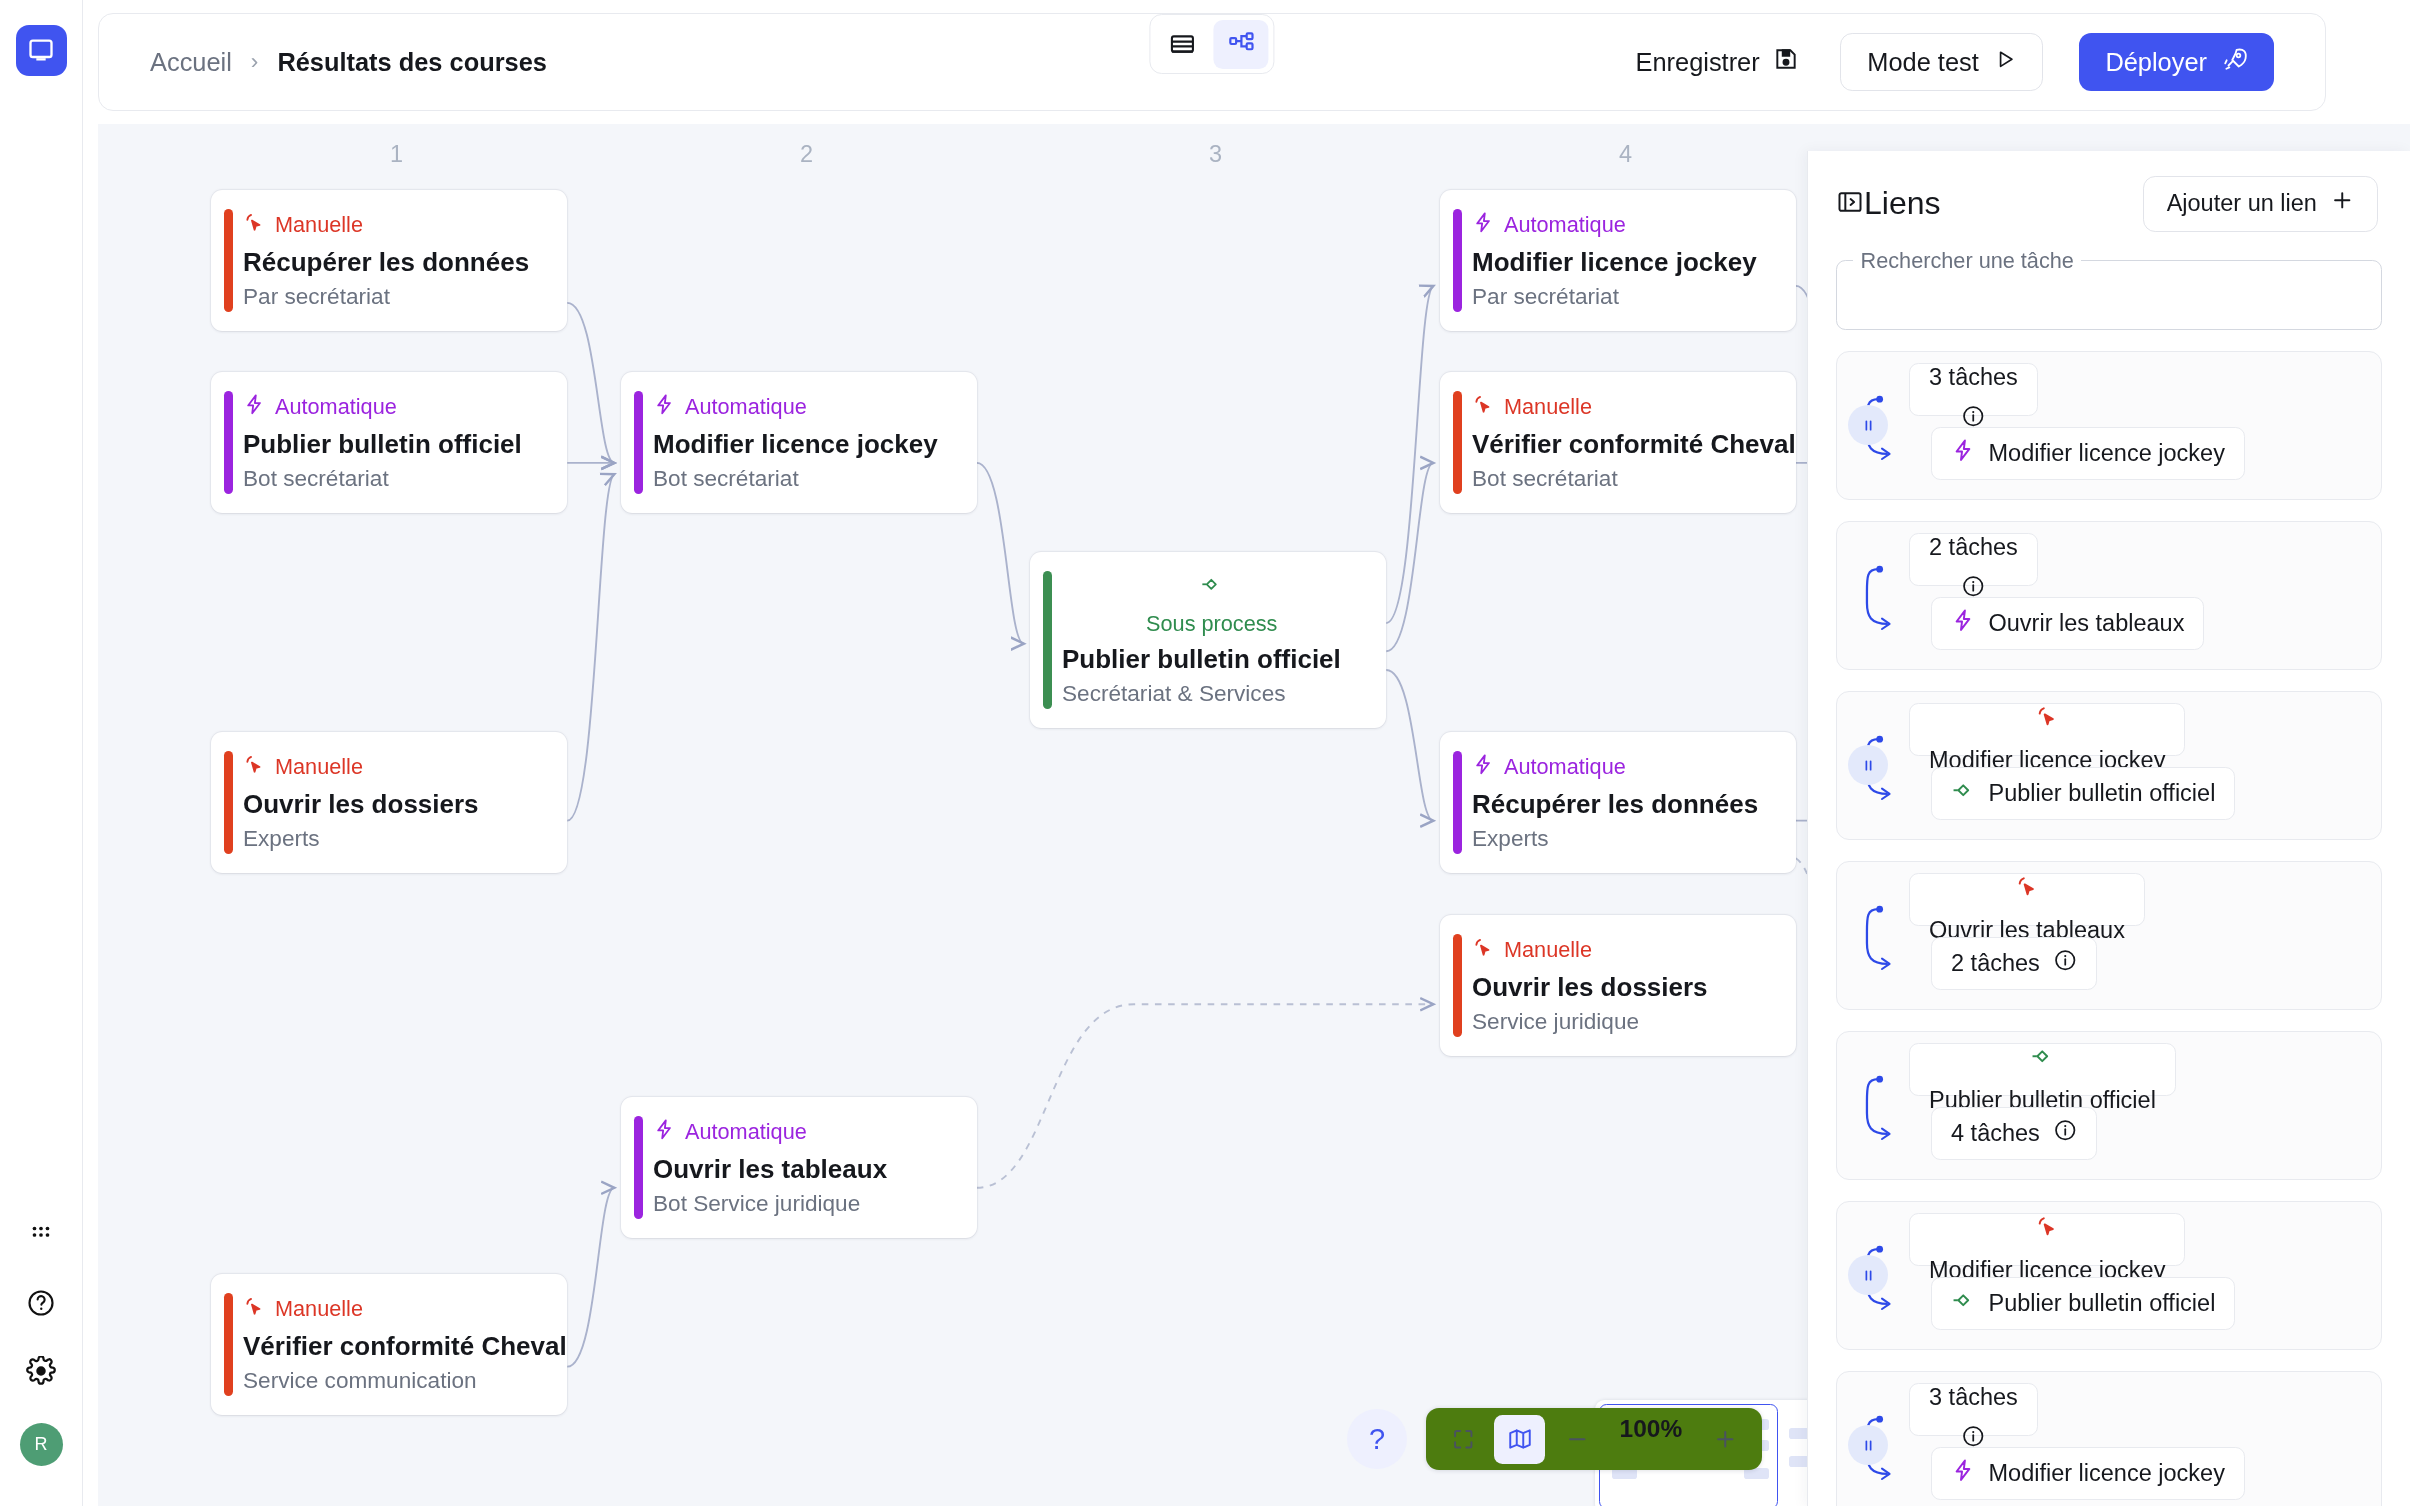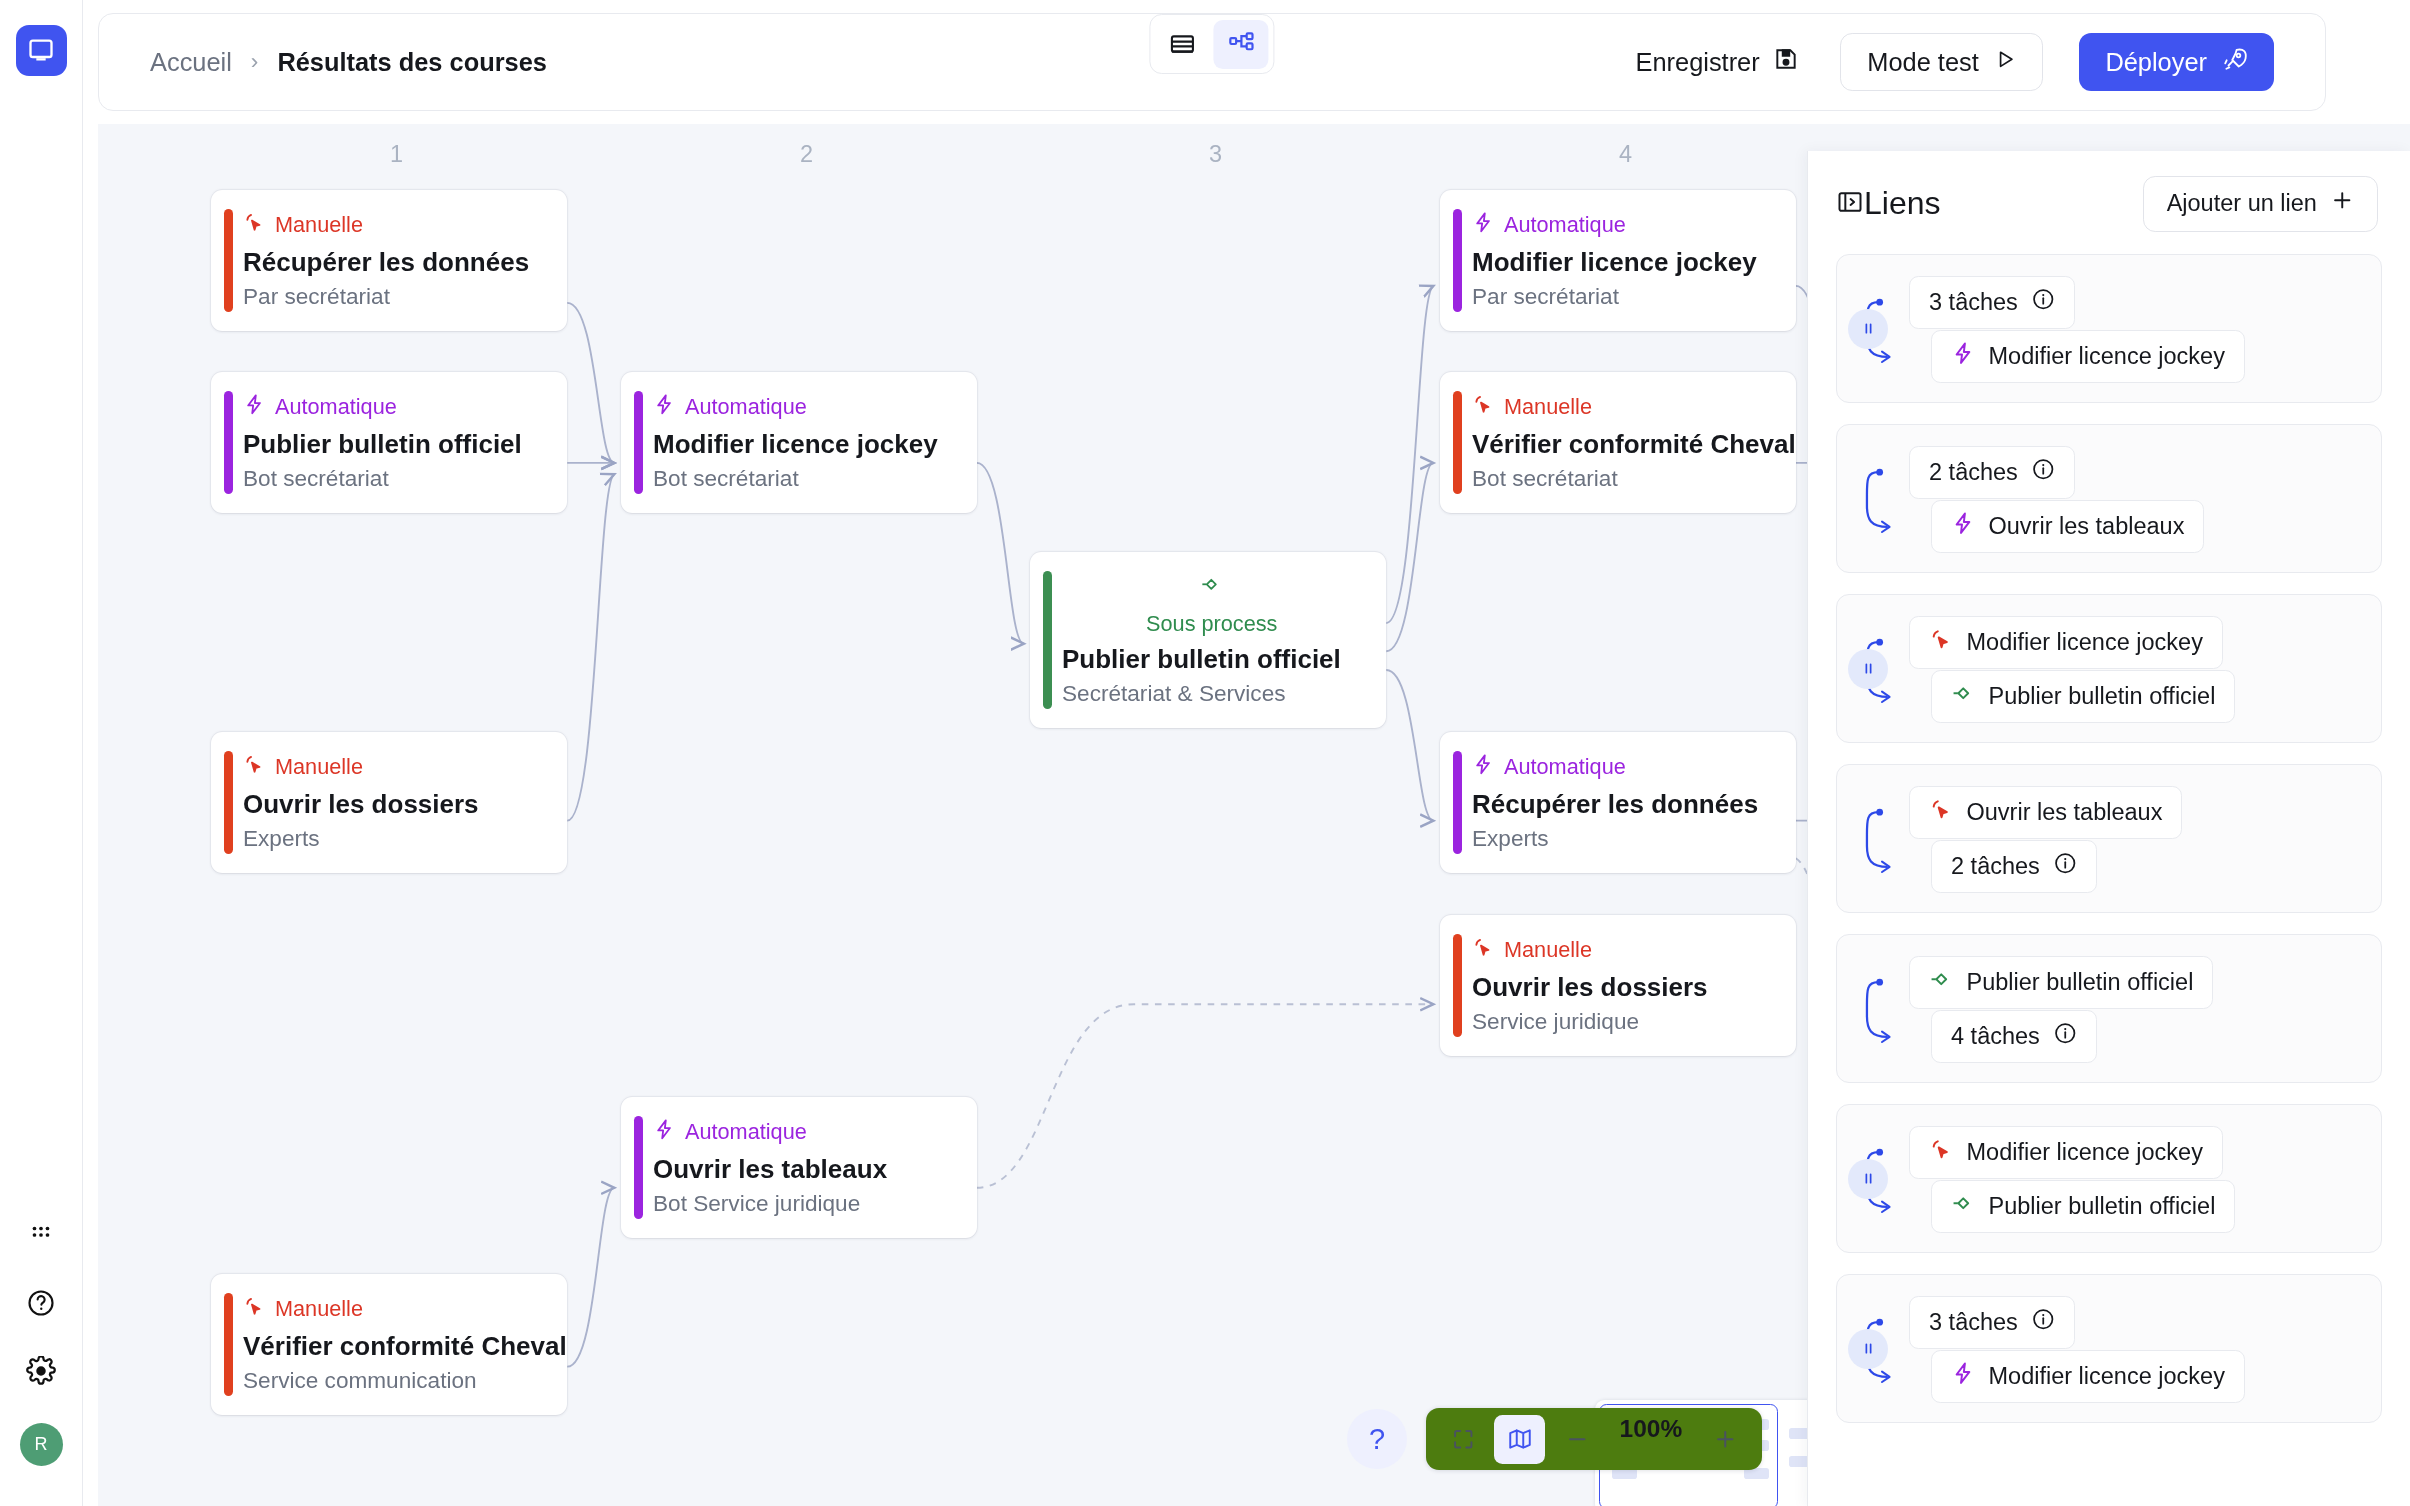--- a/index.html
+++ b/index.html
@@ -140,21 +140,21 @@
     position: absolute; left: 11.3px; top: 50%; transform: translateY(-50%);
     width: 40px; height: 40px; border-radius: 50%; background: #e3e9fb;
     display: flex; align-items: center; justify-content: center;
   }
   .lc-svg { position: absolute; left: 13px; top: 0; width: 113px; height: 149px; }
   .chip {
     position: absolute; display: flex; align-items: center; gap: 13px;
     background: #fff; border: 0.9px solid #e8eaef; border-radius: 9.4px;
     height: 53px; padding: 0 19px; font-size: 23.5px; color: #16181d; white-space: nowrap;
   }
-  .chip.src { left: 72px; top: 21px; }
+  .chip.src { left: 72px; top: 11px; flex-direction: column; }
   .chip.tgt { left: 94px; top: 75px; }
 </style>
 </head>
 <body>
 
 <div id="rail">
   <div id="logo">
     <svg width="28" height="28" viewBox="0 0 24 24" fill="none" stroke="#fff" stroke-width="2">
       <rect x="3" y="4" width="18" height="14" rx="2"></rect>
         <path d="M8 20h8"></path>
@@ -498,20 +498,24 @@
       <span>Ajouter un lien</span>
       <span>
         <svg width="24.5" height="24.5" viewBox="0 0 24 24" stroke="#16181d" stroke-width="1.9" stroke-linecap="round">
             <path d="M5 12h14M12 5v14"></path>
           </svg>
       </span>
     </div>
   </div>
 
   <div id="panel-body">
+    <div id="search-wrap">
+      <input id="search-input" value="" style="">
+      <span id="search-label">Rechercher une tâche</span>
+    </div>
     <div id="links-list">
         <div class="link-card">
           <svg class="lc-svg" viewBox="0 0 120 158" fill="none">
       <path d="M30 50 C 18 50 18 58 18 74 L18 86 C18 100 22 108 40 108" stroke="#2d49e8" stroke-width="2.4"></path>
       <circle cx="31.5" cy="50" r="3.6" fill="#2d49e8"></circle>
       <path d="M34 102.5L42 108L34 113.5" fill="none" stroke="#2d49e8" stroke-width="2.2" stroke-linecap="round" stroke-linejoin="round"></path>
     </svg>
           <div class="lc-badge">
          <svg width="17" height="17" viewBox="0 0 24 24" stroke="#2d49e8" stroke-width="2.4" stroke-linecap="round">
               <path d="M9 6v12M15 6v12"></path>

